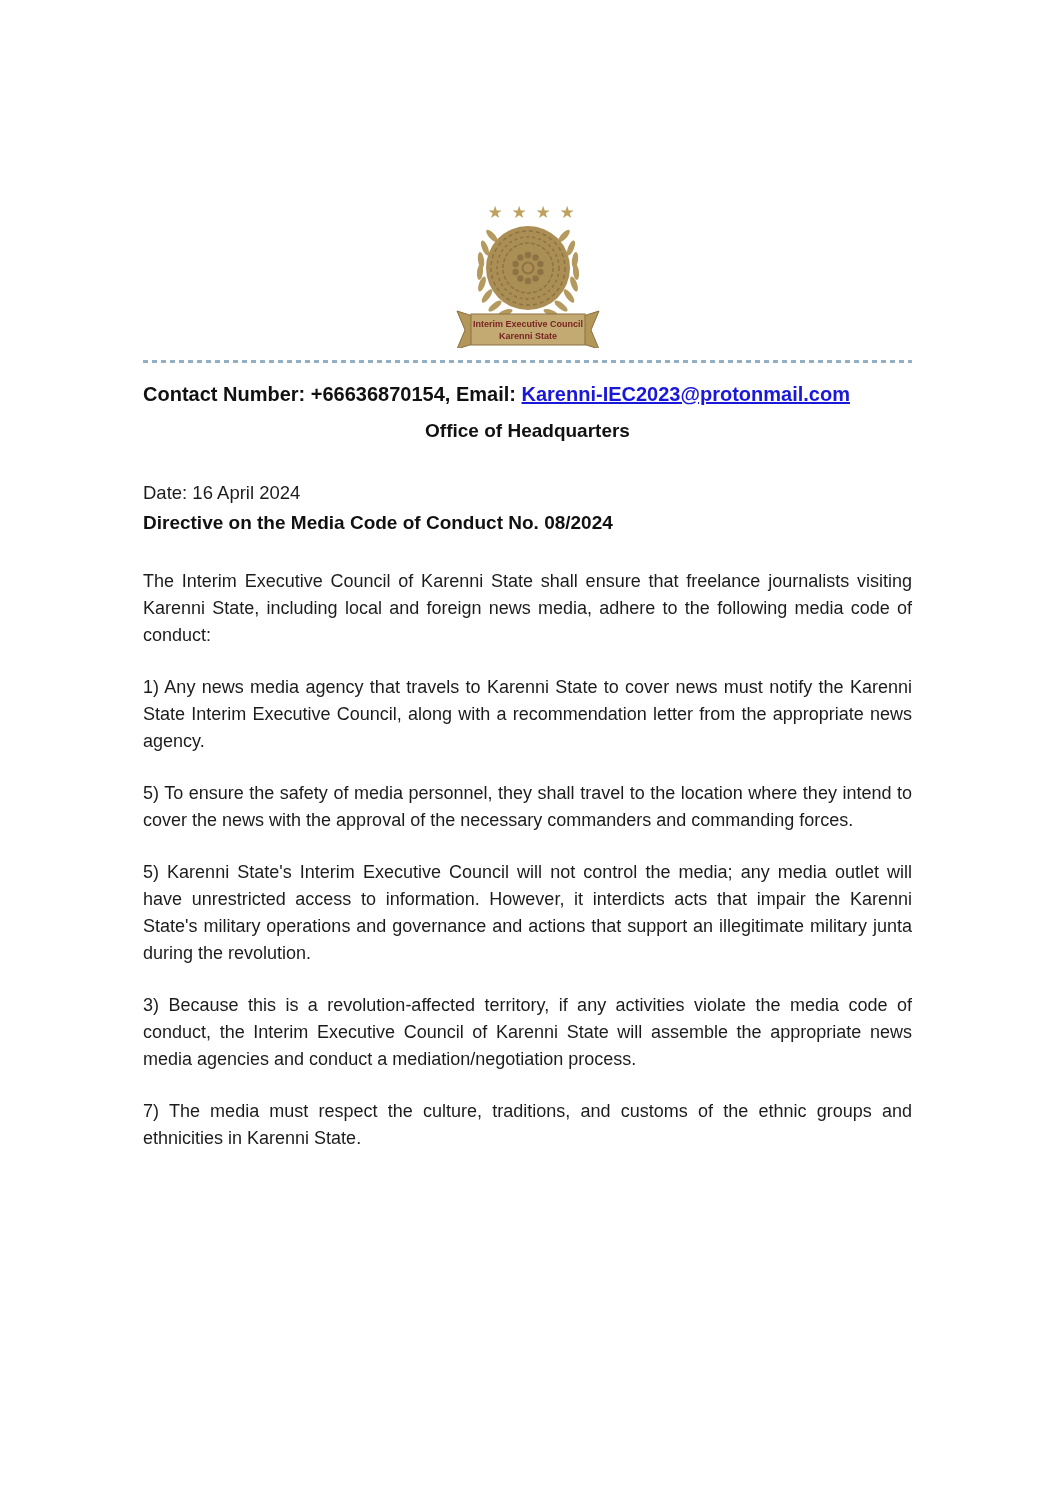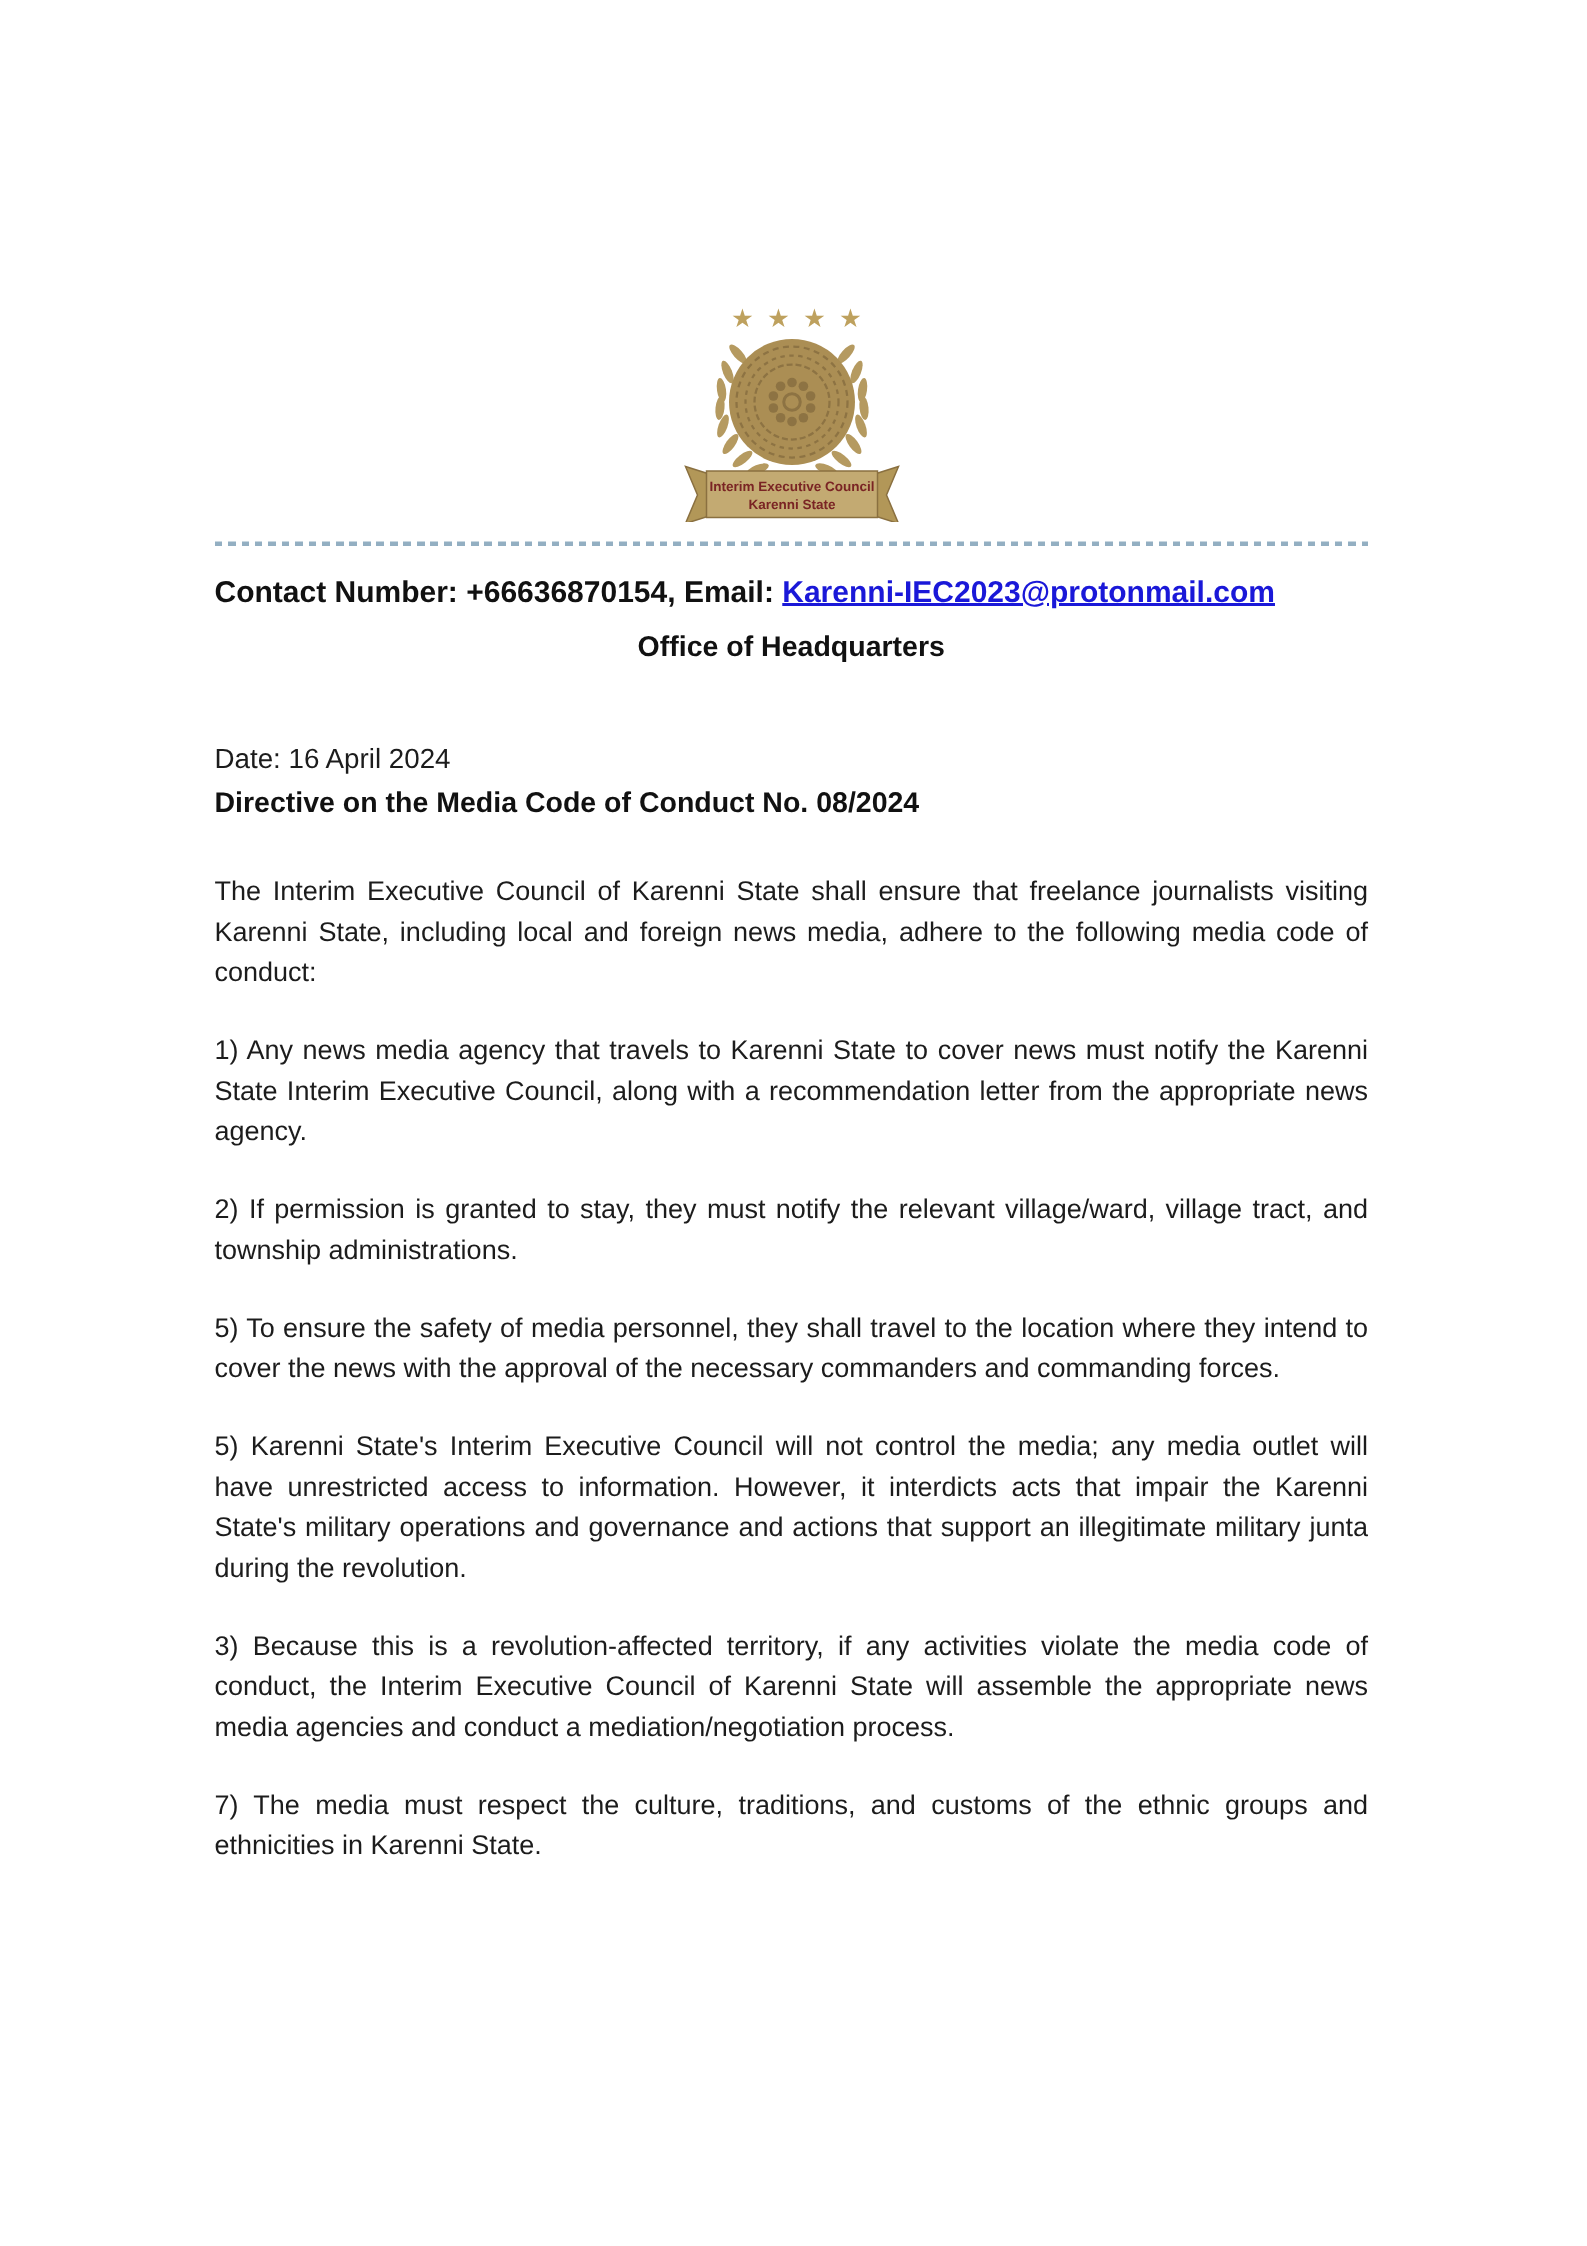--- a/index.html
+++ b/index.html
@@ -45,21 +45,21 @@
     font-size: 20px;
     font-weight: bold;
     color: #111111;
   }
   .email-link {
     color: #1a18d8;
     text-decoration: underline;
     cursor: pointer;
   }
   .office-line {
-    margin: 0 0 52px 0;
+    margin: 0 0 40px 0;
     text-align: center;
     font-size: 19px;
     font-weight: bold;
     color: #111111;
   }
   .date-line {
     margin: 0 0 8px 0;
     text-align: left;
     font-size: 18.5px;
     color: #1c1c1c;
@@ -143,19 +143,18 @@
   <p class="contact-line"><span>Contact Number: +66636870154, Email: </span><a class="email-link" href="#">Karenni-IEC2023@protonmail.com</a></p>
 
   <p class="office-line">Office of Headquarters</p>
 
   <p class="date-line">Date: 16 April 2024</p>
 
   <p class="doc-title">Directive on the Media Code of Conduct No. 08/2024</p>
 
   <p class="body-para">The Interim Executive Council of Karenni State shall ensure that freelance journalists visiting Karenni State, including local and foreign news media, adhere to the following media code of conduct:</p>
   <p class="body-para">1) Any news media agency that travels to Karenni State to cover news must notify the Karenni State Interim Executive Council, along with a recommendation letter from the appropriate news agency.</p>
-  <p class="body-para">2) If permission is granted to stay, they must notify the relevant village/ward, village tract, and township administrations.</p>
   <p class="body-para">5) To ensure the safety of media personnel, they shall travel to the location where they intend to cover the news with the approval of the necessary commanders and commanding forces.</p>
   <p class="body-para">5) Karenni State's Interim Executive Council will not control the media; any media outlet will have unrestricted access to information. However, it interdicts acts that impair the Karenni State's military operations and governance and actions that support an illegitimate military junta during the revolution.</p>
   <p class="body-para">3) Because this is a revolution-affected territory, if any activities violate the media code of conduct, the Interim Executive Council of Karenni State will assemble the appropriate news media agencies and conduct a mediation/negotiation process.</p>
   <p class="body-para">7) The media must respect the culture, traditions, and customs of the ethnic groups and ethnicities in Karenni State.</p>
 
 </div>
 
 </body></html>

